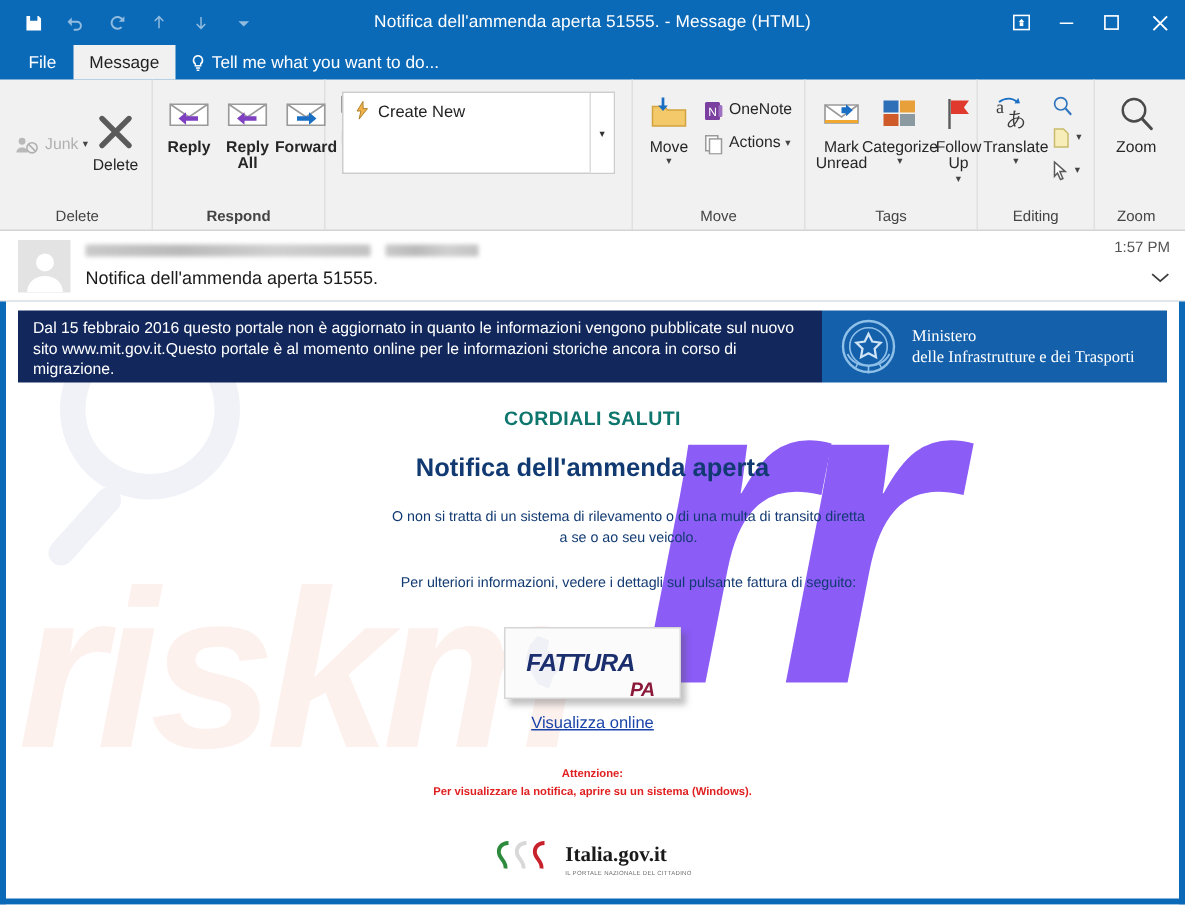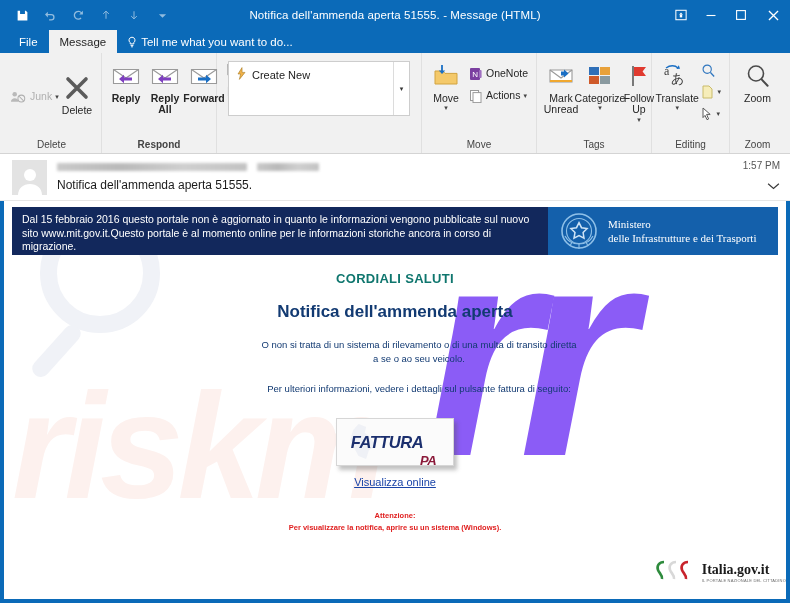--- a/index.html
+++ b/index.html
@@ -283,21 +283,21 @@
     margin-top: 10px; font-size: 11px;
     color: #1a44a8; text-decoration: underline;
   }
   .attenzione {
     margin-top: 22px;
     font-size: 7.5px; font-weight: bold; color: #e02020;
     line-height: 12px;
   }
   .italia-wrap {
     margin-top: 24px;
-    display: flex; justify-content: flex-end; align-items: center; gap: 4px;
+    display: flex; justify-content: center; align-items: center; gap: 4px;
   }
   .italia-flag { display: block; }
   .italia-txt {
     display: flex; flex-direction: column; align-items: flex-start;
   }
   .italia-name {
     font-size: 14px; font-weight: bold; color: #1a1a1a; line-height: 14px;
     font-family: "Liberation Serif", serif;
   }
   .italia-sub {

